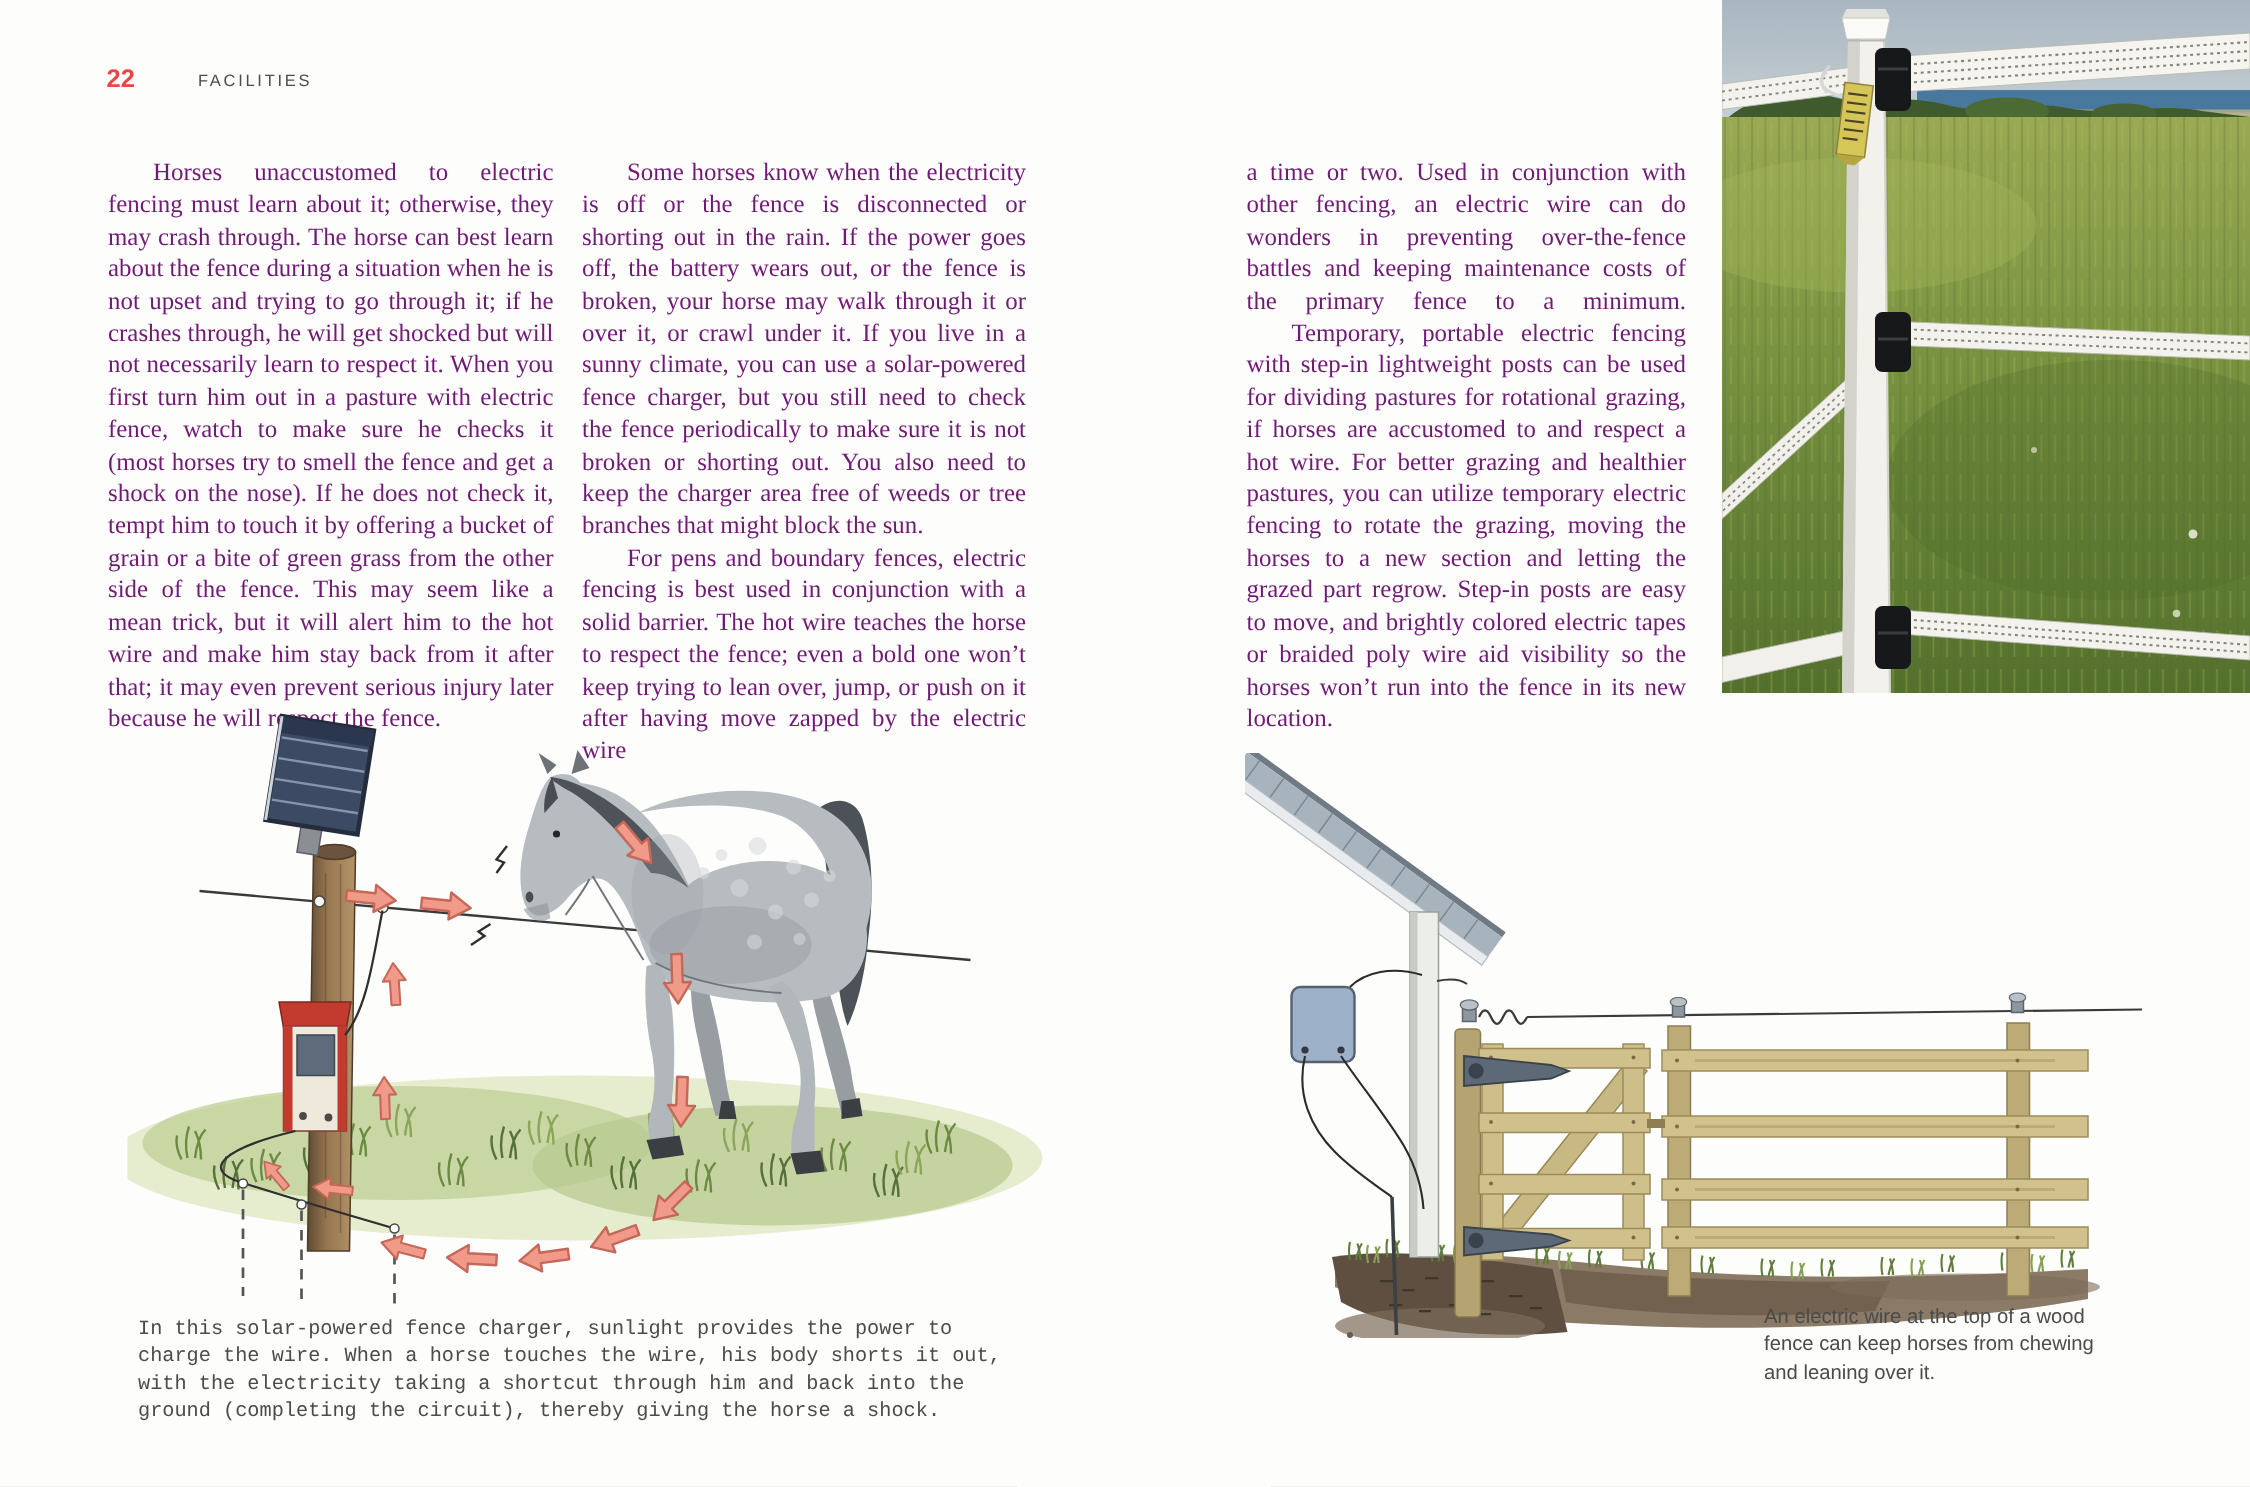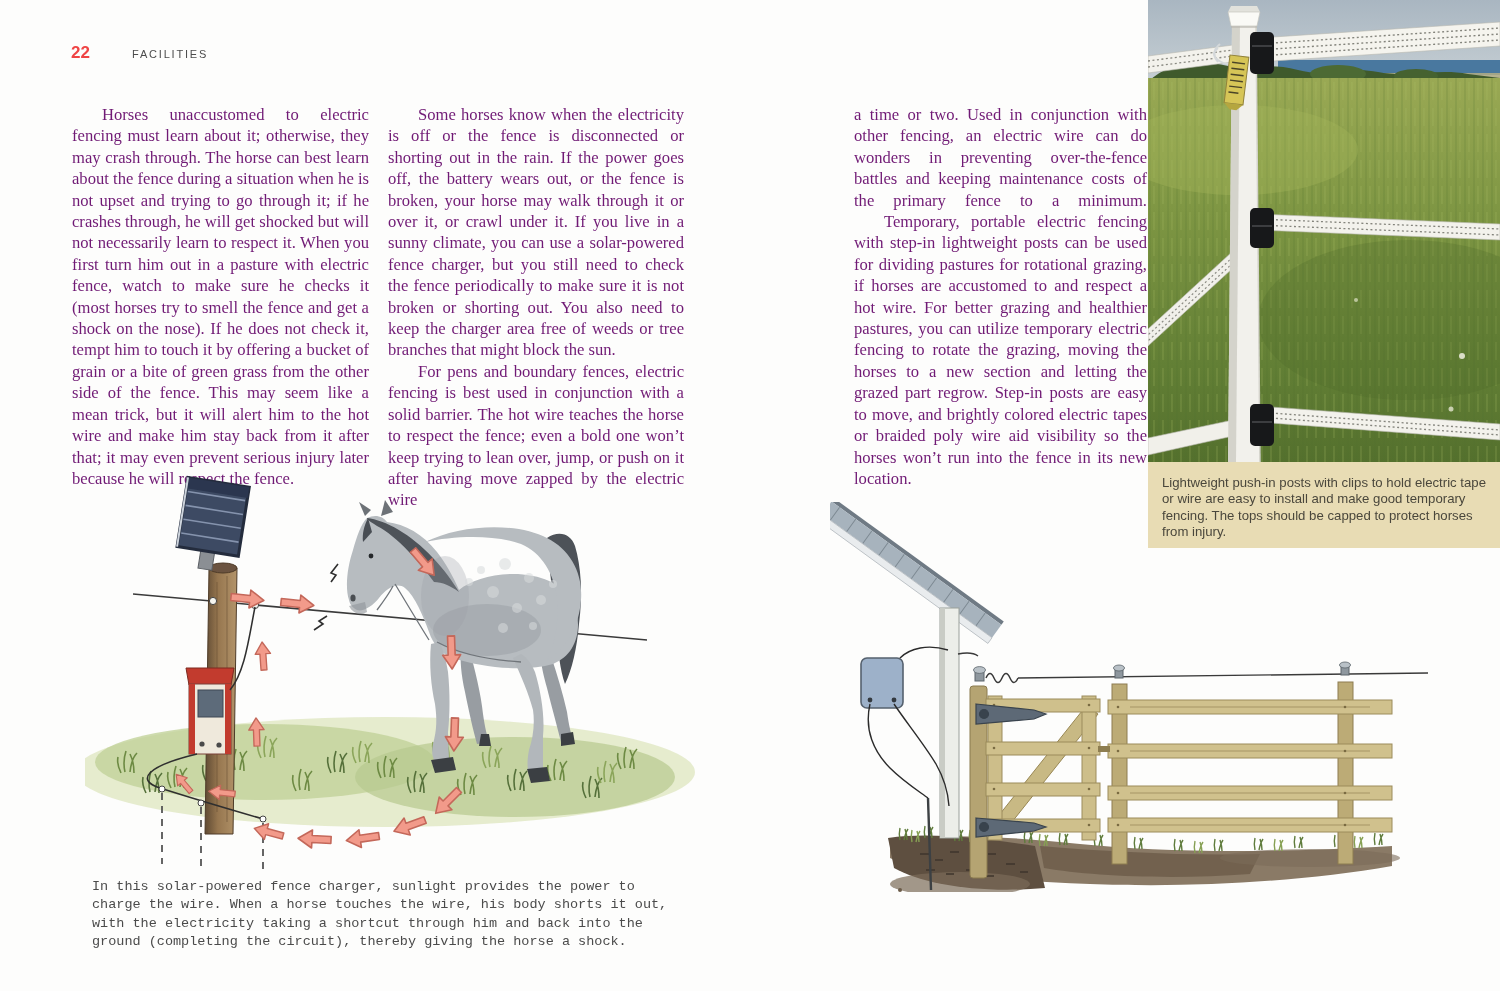--- a/index.html
+++ b/index.html
@@ -9,21 +9,21 @@
   
   .pagenum{left:71px;top:43px;font-family:"Liberation Sans",sans-serif;font-size:17px;font-weight:bold;color:#ef4444;}
   .runhead{left:132px;top:48px;font-family:"Liberation Sans",sans-serif;font-size:11px;letter-spacing:1.8px;color:#4c4c4c;}
   
   .col{top:104px;color:#701a75;font-size:16.6px;line-height:21.4px;text-align:justify;}
   .col p{margin:0;}
   .col p.ind{text-indent:30px;}
   .col p.runon{text-align-last:justify;}
   .col1{left:72px;width:297px;}
   .col2{left:388px;width:296px;}
-  .col3{left:831px;width:293px;margin-left:23px;}
+  .col3{left:831px;width:293px;}
   
   .photo-cap{left:1148px;top:462px;width:352px;height:86px;box-sizing:border-box;
              background:#e8dcb4;padding:13px 14px 0 14px;
              font-family:"Liberation Sans",sans-serif;font-size:13.2px;line-height:16.4px;color:#4a473c;}
   
   .figcap{font-family:"Liberation Sans",sans-serif;font-size:13.5px;line-height:18.4px;color:#4b4b4b;}
   .figcap-left{left:92px;top:878px;width:588px;font-family:Liberation Mono, monospace;}
   .figcap-right{left:1176px;top:869px;width:238px;}
   svg{display:block;}
 </style>
@@ -115,23 +115,20 @@
     </g>
 
     <path d="M70,48 q-8,6 0,12 q10,7 18,2 M72,44 q-10,8 -2,18" stroke="#d4d8da" stroke-width="2" fill="none"></path>
     <g transform="rotate(7 89 80)">
       <rect x="79" y="56" width="19" height="48" fill="#d6c557" stroke="#91823a" stroke-width="1"></rect>
       <path d="M82,63 h13 M82,69 h13 M82,75 h13 M82,81 h13 M82,87 h13 M82,93 h10" stroke="#4a4427" stroke-width="1.4"></path>
       <polygon points="79,104 98,104 92,110 85,110" fill="#b5a63f"></polygon>
     </g>
   </svg>
 
-  <div class="abs photo-cap">
-    <span>Lightweight push-in posts with clips to hold electric tape or wire are easy to install and make good temporary fencing. The tops should be capped to protect horses from injury.</span>
-  </div>
 
   <svg class="abs" style="left:85px;top:472px;" width="640" height="400" viewBox="0 0 640 400">
     <defs>
       <linearGradient id="woodG" x1="0" y1="0" x2="1" y2="0">
         <stop offset="0" stop-color="#5f4a33"></stop>
           <stop offset="0.4" stop-color="#96764f"></stop>
           <stop offset="1" stop-color="#b3946a"></stop>
       </linearGradient>
       <path id="blockArrow" d="M0,-3.5 L19,-3.5 L19,-9 L33,0 L19,9 L19,3.5 L0,3.5 Z"></path>
       <g id="tuft">
@@ -385,14 +382,15 @@
           <circle cx="515" cy="249" r="1.3"></circle>
           <circle cx="288" cy="291" r="1.3"></circle>
           <circle cx="515" cy="291" r="1.3"></circle>
           <circle cx="288" cy="323" r="1.3"></circle>
           <circle cx="515" cy="323" r="1.3"></circle>
         </g>
       <rect x="268" y="244" width="12" height="6" fill="#8d7d50"></rect>
     </g>
   </svg>
 
+  <div class="abs figcap figcap-right">An electric wire at the top of a wood fence can keep horses from chewing and leaning over it.</div>
 
 </div>
 
 </body></html>

